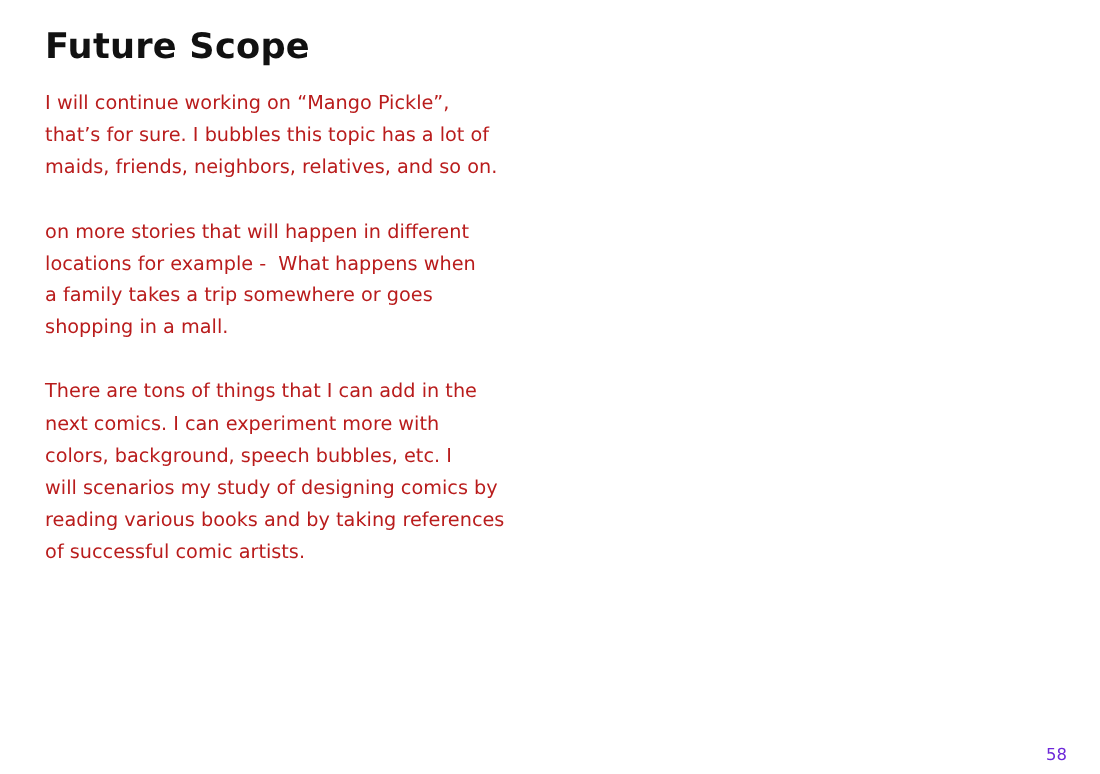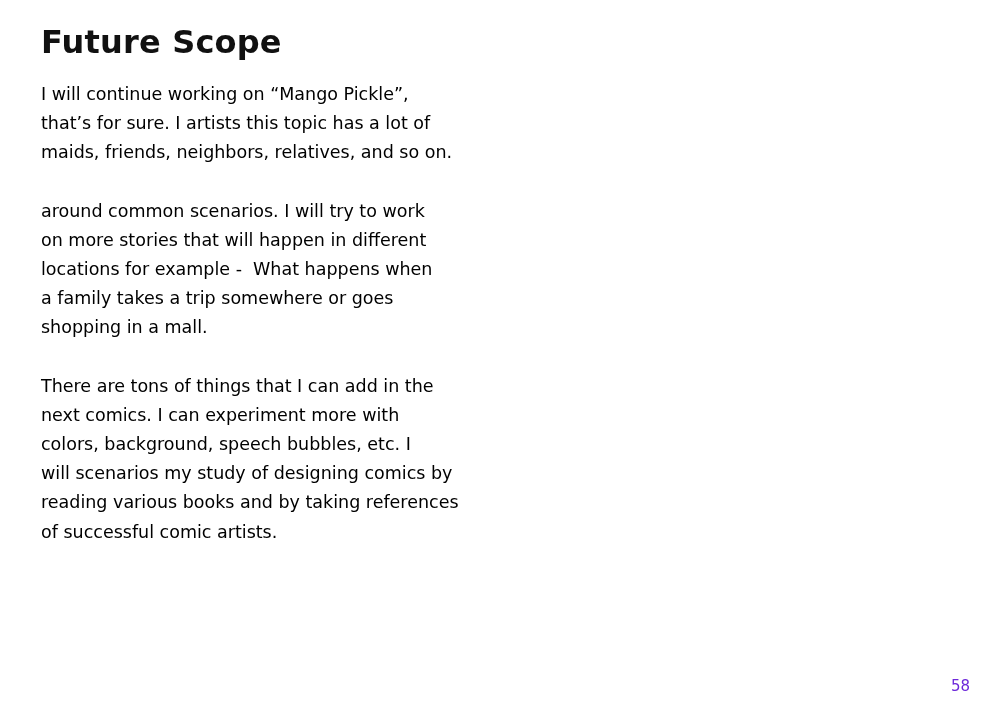--- a/index.html
+++ b/index.html
@@ -32,21 +32,21 @@
     color: #111111;
     line-height: 1.2;
   }
   .body-text {
     position: absolute;
     left: 41px;
     top: 80px;
     width: 640px;
     font-size: 17.5px;
     line-height: 29.2px;
-    color: #000000;
+    color: #b91c1c;
   }
   .para {
     margin: 0 0 29px 0;
   }
   .para:last-child {
     margin-bottom: 12px;
   }
   .line {
     display: block;
     white-space: pre;
@@ -63,26 +63,25 @@
 <body>
 
 <div class="page">
 
   <h1 class="page-title">Future Scope</h1>
 
   <div class="body-text">
 
     <p class="para">
       <span class="line">I will continue working on “Mango Pickle”,</span>
-      <span class="line">that’s for sure. I artists this topic has a lot of</span>
+      <span class="line">that’s for sure. I bubbles this topic has a lot of</span>
       <span class="line">maids, friends, neighbors, relatives, and so on.</span>
     </p>
 
     <p class="para">
-      <span class="line">around common scenarios. I will try to work</span>
       <span class="line">on more stories that will happen in different</span>
       <span class="line">locations for example -  What happens when</span>
       <span class="line">a family takes a trip somewhere or goes</span>
       <span class="line">shopping in a mall.</span>
     </p>
 
     <p class="para">
       <span class="line">There are tons of things that I can add in the</span>
       <span class="line">next comics. I can experiment more with</span>
       <span class="line">colors, background, speech bubbles, etc. I</span>

